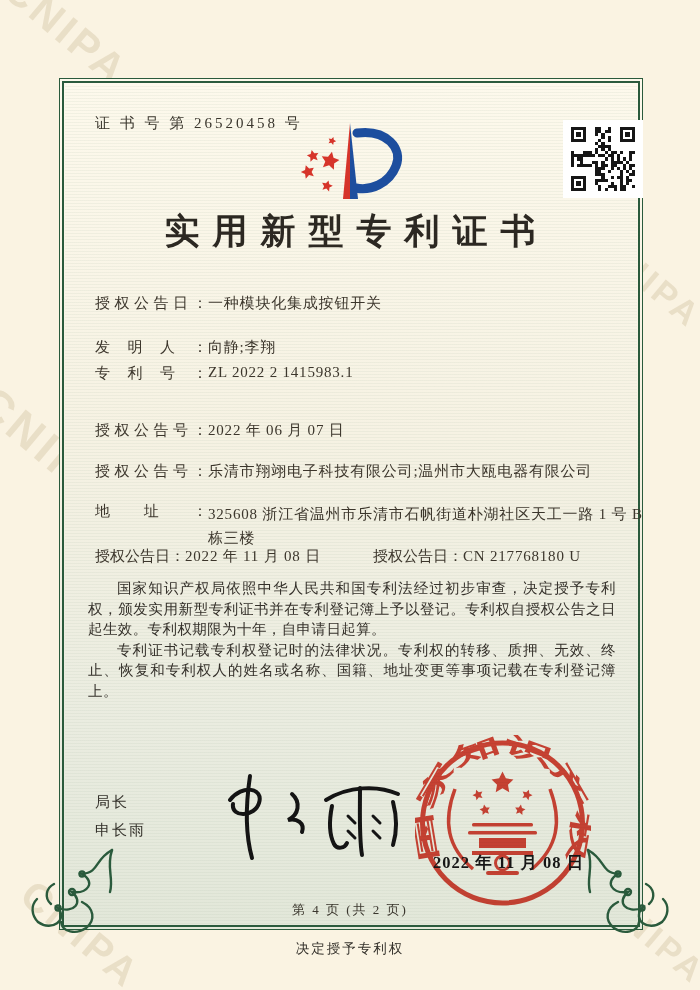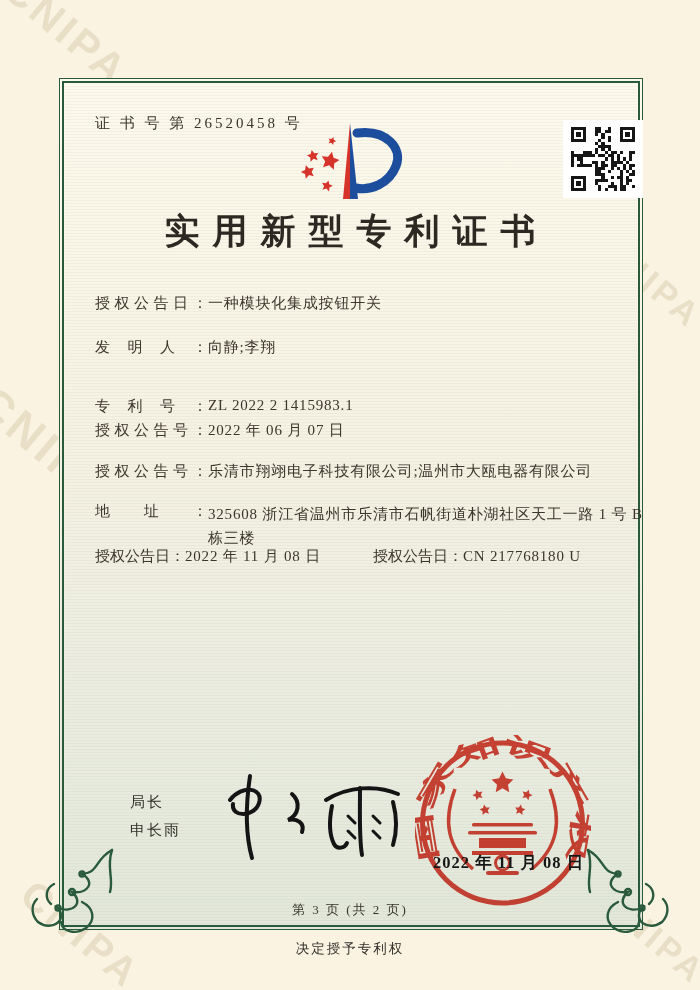--- a/index.html
+++ b/index.html
@@ -73,21 +73,21 @@
   .grant2{position:absolute;left:278px;top:0;}
   
   .body-text{
     position:absolute;left:88px;top:578px;width:528px;z-index:4;
     font-size:14.5px;line-height:20.5px;letter-spacing:0.4px;color:#34302a;text-align:justify;
   }
   .body-text p{margin:0;text-indent:2em;}
   
   .signer{position:absolute;left:95px;z-index:4;
     font-family:"Liberation Sans","DejaVu Sans",sans-serif;
-    font-size:15px;letter-spacing:2px;color:#26262  6;margin-left:35px;}
+    font-size:15px;letter-spacing:2px;color:#26262  6;}
   .signer.t{top:793px;} .signer.n{top:821px;}
   .signature{position:absolute;left:200px;top:758px;z-index:4;}
   
   .seal{position:absolute;left:415px;top:735px;z-index:4;mix-blend-mode:multiply;opacity:0.93;}
   .seal-date{
     position:absolute;left:433px;top:852px;z-index:6;
     font-size:16.5px;font-weight:bold;letter-spacing:1px;color:#161616;white-space:nowrap;
   }
   
   .page-info{position:absolute;left:0;top:901px;width:700px;text-align:center;z-index:4;
@@ -286,38 +286,40 @@
 </div>
 
 <div class="title">实用新型专利证书</div>
 
 <div class="row" style="top:294px">
   <span class="flabel">授权公告日：</span><span class="fvalue">一种模块化集成按钮开关</span>
 </div>
 <div class="row" style="top:338px">
   <span class="flabel">发明人：</span><span class="fvalue">向静;李翔</span>
 </div>
-<div class="row" style="top:397px">
+<div class="row" style="top:364px">
   <span class="flabel">专利号：</span><span class="fvalue">ZL 2022 2 1415983.1</span>
 </div>
 <div class="row" style="top:421px">
   <span class="flabel">授权公告号：</span><span class="fvalue">2022 年 06 月 07 日</span>
 </div>
 <div class="row" style="top:462px">
   <span class="flabel">授权公告号：</span><span class="fvalue">乐清市翔翊电子科技有限公司;温州市大瓯电器有限公司</span>
 </div>
 <div class="row" style="top:502px">
   <span class="flabel">地址：</span><span class="fvalue addr-value">325608 浙江省温州市乐清市石帆街道朴湖社区天工一路 1 号 B 栋三楼</span>
 </div>
 <div class="row" style="top:547px">
   <span>授权公告日：</span><span class="fvalue">2022 年 11 月 08 日</span>
   <span class="grant2"><span>授权公告日：</span><span class="fvalue">CN 217768180 U</span></span>
 </div>
 
 <div class="body-text">
+  <p>国家知识产权局依照中华人民共和国专利法经过初步审查，决定授予专利权，颁发实用新型专利证书并在专利登记簿上予以登记。专利权自授权公告之日起生效。专利权期限为十年，自申请日起算。</p>
+  <p>专利证书记载专利权登记时的法律状况。专利权的转移、质押、无效、终止、恢复和专利权人的姓名或名称、国籍、地址变更等事项记载在专利登记簿上。</p>
 </div>
 
 <div class="signer t">局长</div>
 <div class="signer n">申长雨</div>
 
 <svg class="signature" width="235" height="108" viewBox="0 0 235 108">
   <g stroke="#141414" fill="none" stroke-width="4" stroke-linecap="round">
     <path d="M50,18 C46,45 45,75 52,100"></path>
     <path d="M30,42 C42,26 64,30 59,45 C55,59 31,60 33,46"></path>
     <path d="M92,36 C101,44 99,57 88,62 C97,60 105,65 102,74"></path>
@@ -349,14 +351,14 @@
     <rect x="64" y="103" width="47" height="10"></rect>
     <rect x="57" y="116" width="61" height="4"></rect>
     <circle cx="87.5" cy="128" r="7" fill="none" stroke="#d8392b" stroke-width="3"></circle>
     <rect x="71" y="136" width="33" height="4" rx="2"></rect>
   </g>
   <path d="M40,54 C28,86 32,112 58,134" fill="none" stroke="#d8392b" stroke-width="3.5"></path>
   <path d="M135,54 C147,86 143,112 117,134" fill="none" stroke="#d8392b" stroke-width="3.5"></path>
 </svg>
 <div class="seal-date">2022 年 11 月 08 日</div>
 
-<div class="page-info">第 3 页 (共 2 页)</div>
+<div class="page-info">第 4 页 (共 2 页)</div>
 <div class="next-note">决定授予专利权</div>
 
 </body></html>

